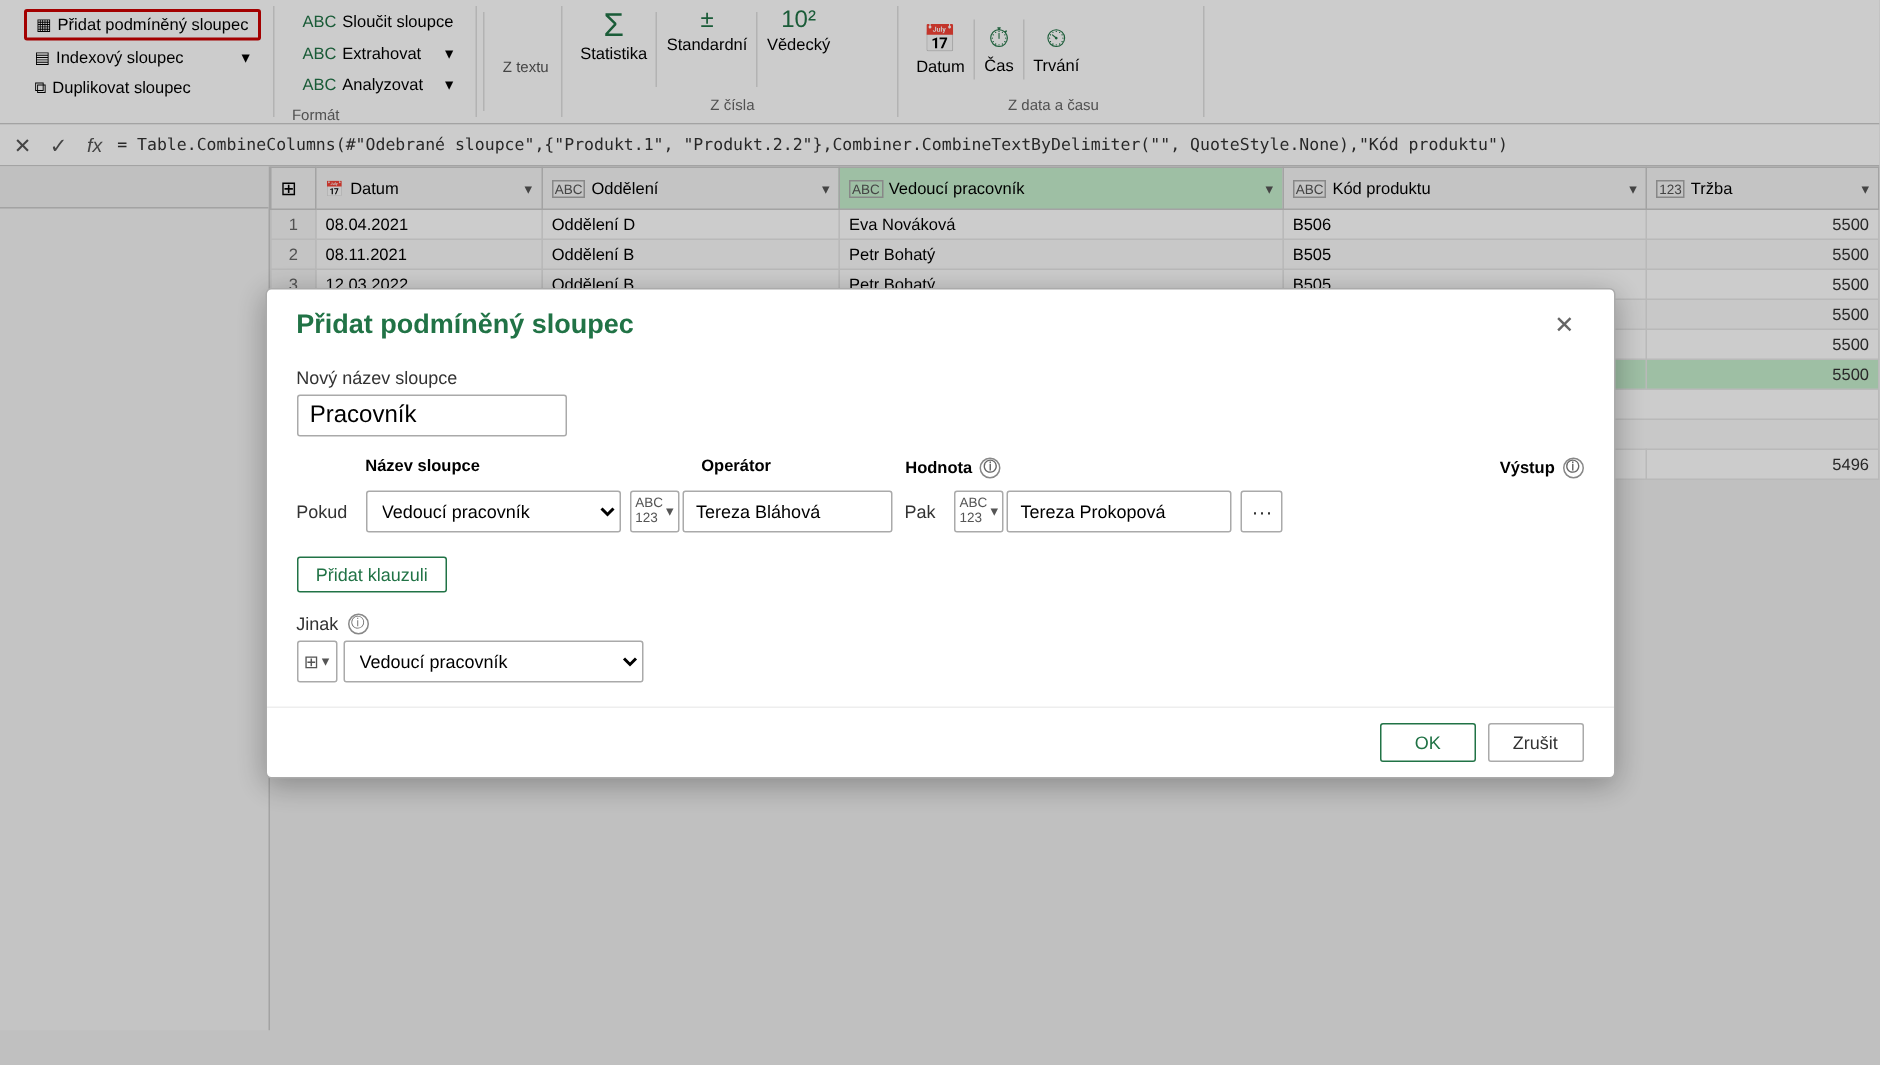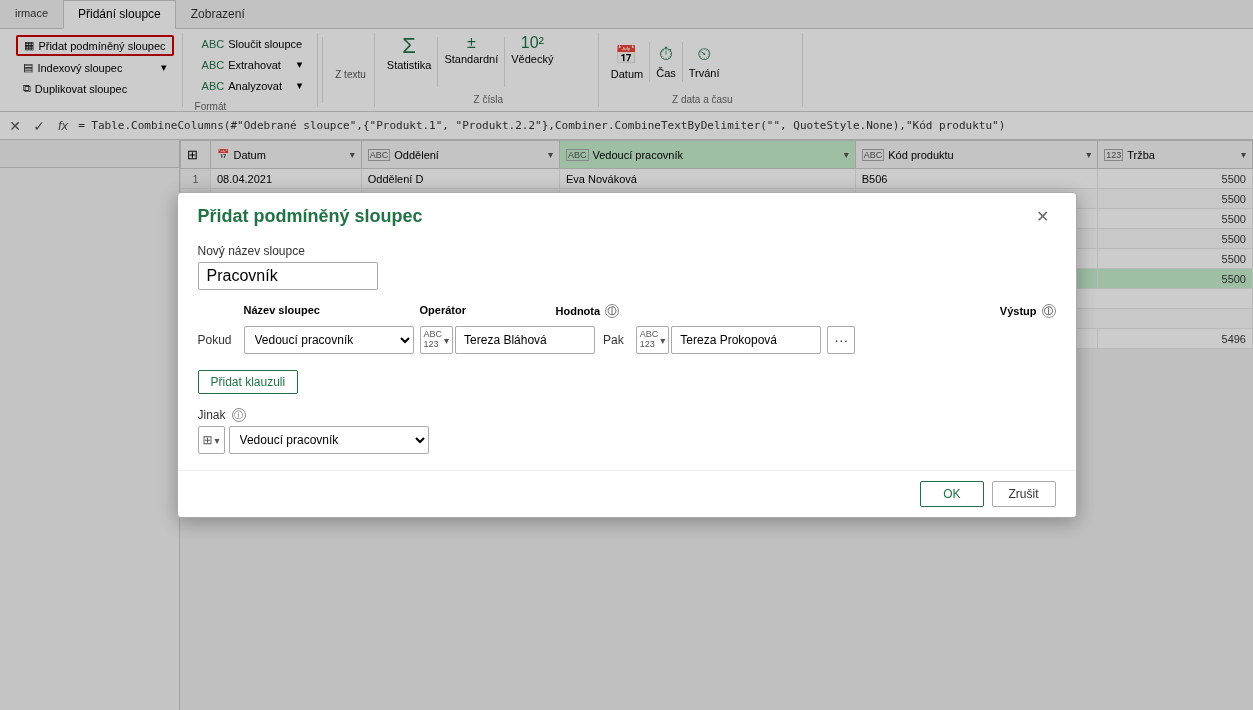--- a/index.html
+++ b/index.html
@@ -75,25 +75,20 @@
 
     
     .cond-btn-highlighted { border: 2px solid #c00 !important; background: #fff; }
 
     .info-icon { display: inline-flex; align-items: center; justify-content: center; width: 14px; height: 14px; border-radius: 50%; border: 1px solid #888; font-size: 9px; color: #666; cursor: help; margin-left: 2px; }
   </style>
 </head>
 <body>
 
 <div class="ribbon">
-  <div class="ribbon-tabs">
-    <div class="ribbon-tab" style="font-size:11px;">irmace</div>
-    <div class="ribbon-tab active">Přidání sloupce</div>
-    <div class="ribbon-tab">Zobrazení</div>
-  </div>
   <div class="ribbon-content">
 
     <div class="ribbon-group" style="align-items:flex-start; min-width:160px;">
       <div style="display:flex; flex-direction:column; gap:2px; width:100%;">
         <div class="ribbon-btn-small cond-btn-highlighted" style="background:#fff; border:2px solid #c00; font-size:11px; padding:2px 6px;">
           <span style="margin-right:4px;">▦</span>
           <span style="white-space:nowrap;">Přidat podmíněný sloupec</span>
         </div>
         <div class="ribbon-btn-small">
           <span style="margin-right:4px;">▤</span>
@@ -314,22 +309,22 @@
       <button class="dialog-close">✕</button>
     </div>
     <div class="dialog-body">
 
       
       <div class="dialog-label">Nový název sloupce</div>
       <input class="dialog-input" type="text" value="Pracovník" style="">
 
       
       <div style="display:flex; gap:6px; margin-top:14px; padding-left:46px; margin-bottom:2px;">
-        <div style="width:170px; font-size:11px; font-weight:600;">Název sloupec</div>
-        <div style="width:130px; font-size:11px; font-weight:600;">Operátor</div>
+        <div style="width:170px; font-size:11px; font-weight:600;">Název sloupce</div>
+        <div style="width:130px; font-size:11px; font-weight:600;margin-left:48px;">Operátor</div>
         <div style="width:180px; font-size:11px; font-weight:600; display:flex; align-items:center; gap:3px;">
           <span>Hodnota</span>
           <span class="info-icon">ⓘ</span>
         </div>
         <div style="margin-left:auto; font-size:11px; font-weight:600; display:flex; align-items:center; gap:3px;">
           <span>Výstup</span>
           <span class="info-icon">ⓘ</span>
         </div>
       </div>
 

